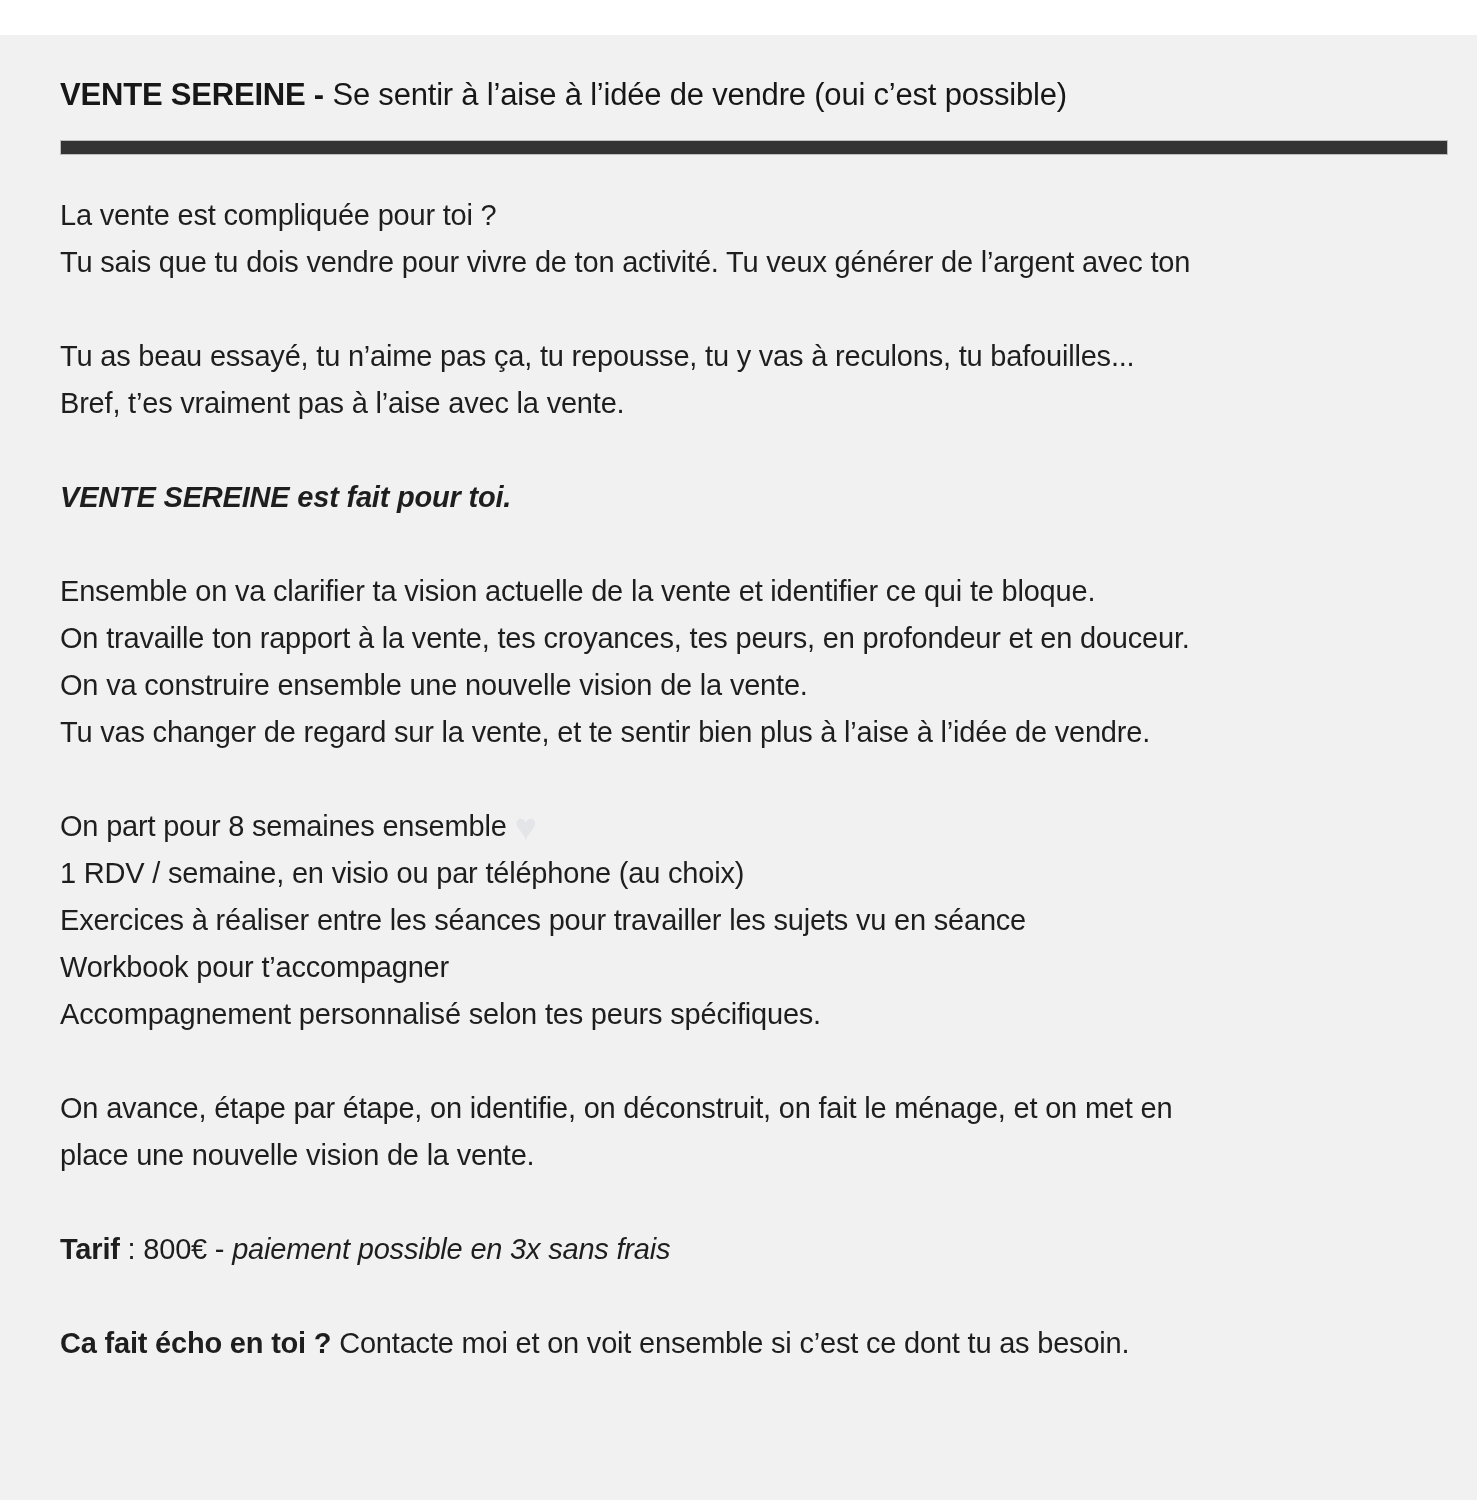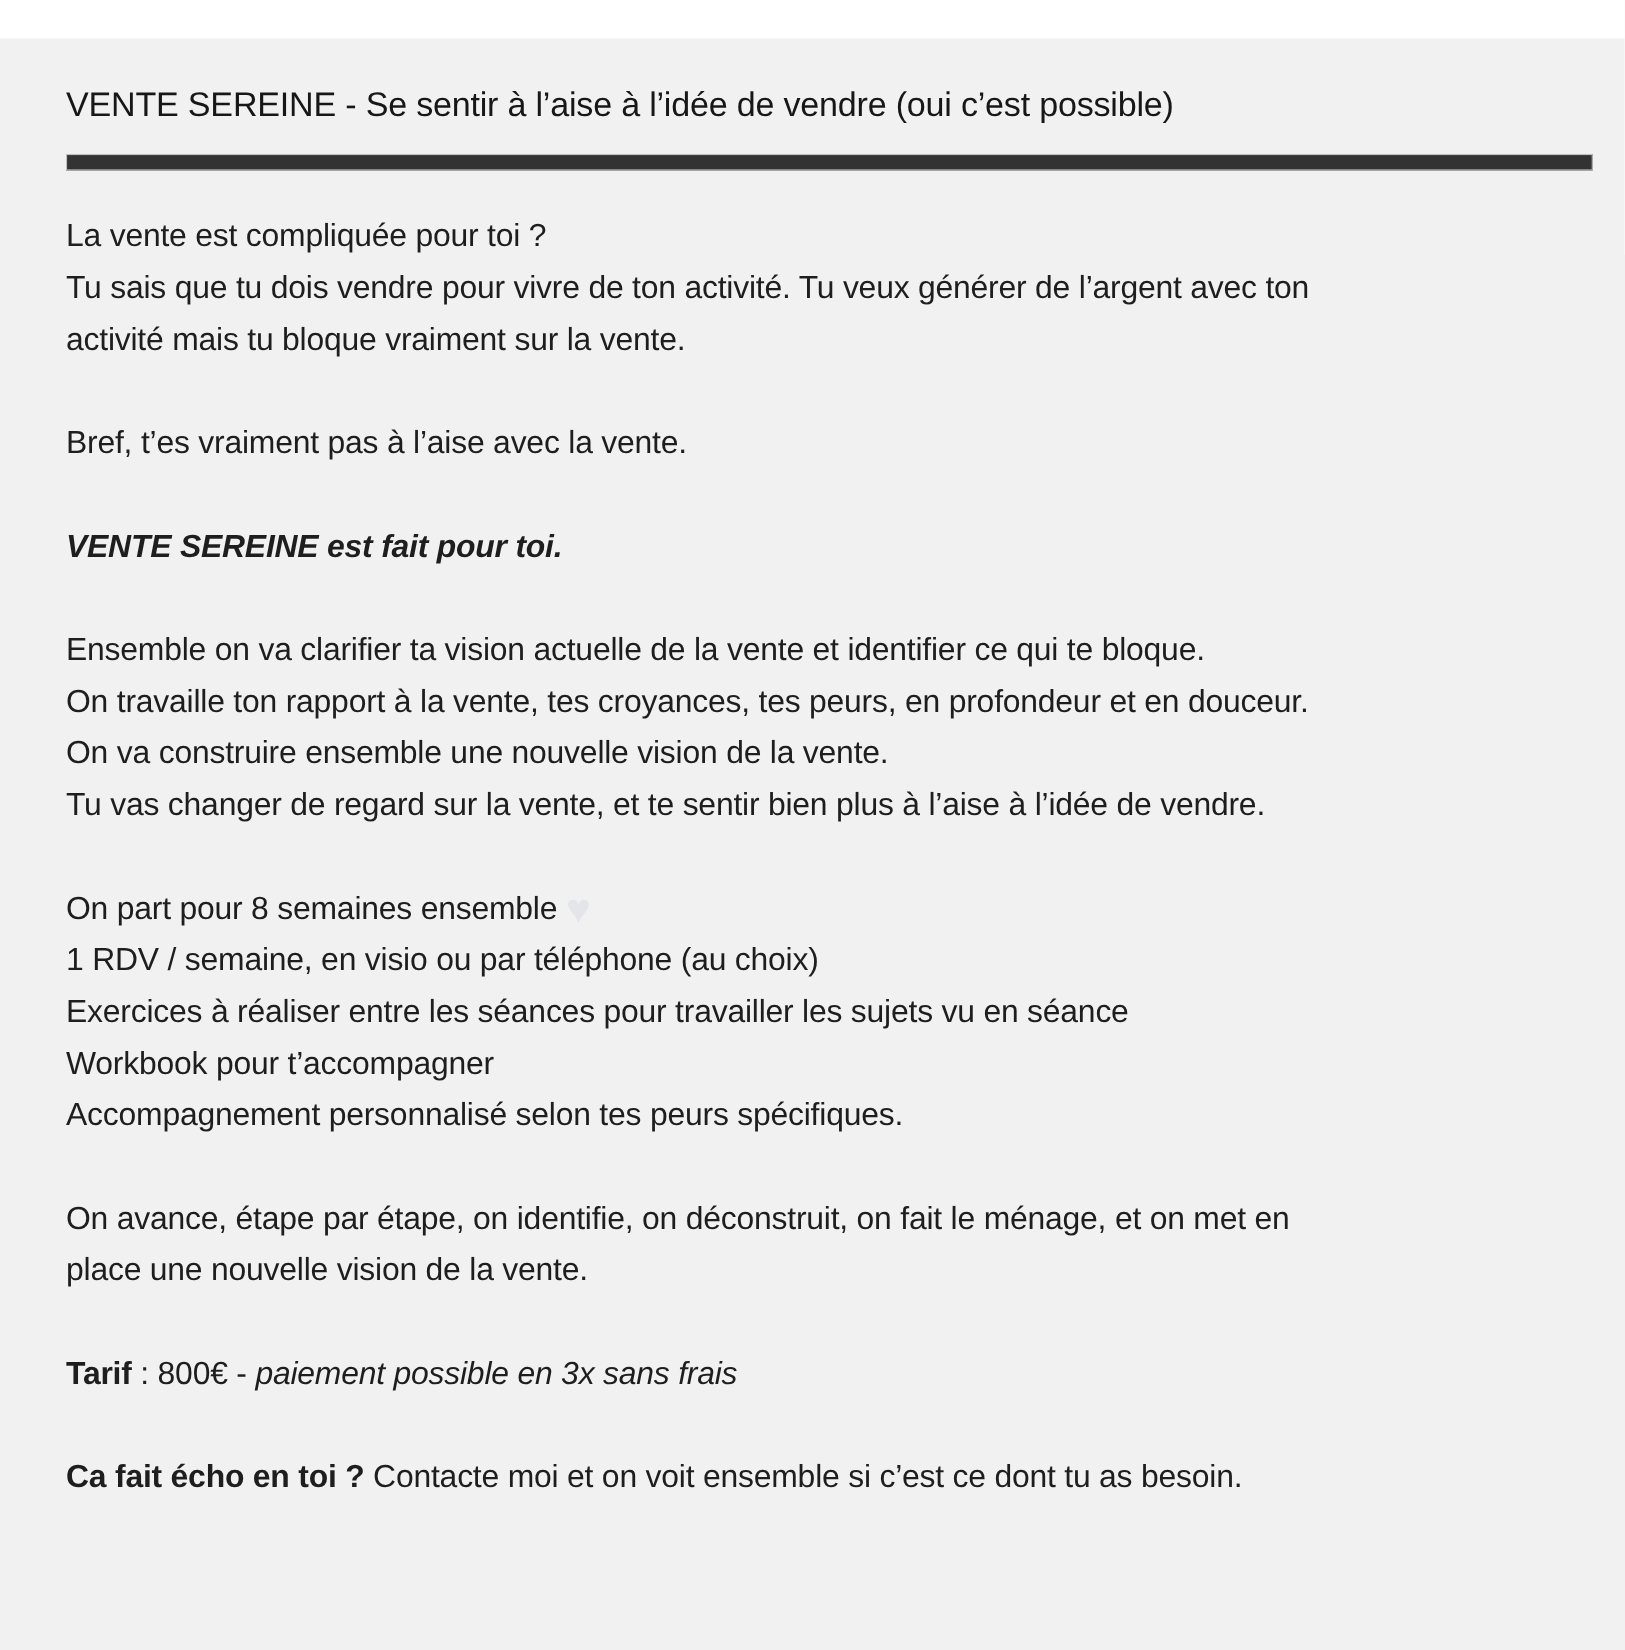--- a/index.html
+++ b/index.html
@@ -27,21 +27,21 @@
   .doc-title {
     margin: 0;
     font-size: 31px;
     line-height: 40px;
     font-weight: 400;
     color: #171717;
     letter-spacing: -0.2px;
     white-space: nowrap;
   }
   .doc-title .t-bold {
-    font-weight: 400;
+    font-weight: 700;
     margin-top: 19px;
   }
   .divider-rule {
     margin-top: 25px;
     width: 1386px;
     height: 13px;
     background: #333333;
     border: 1px solid #bdbdbd;
   }
   .content {
@@ -73,21 +73,21 @@
 
 <div class="top-strip"></div>
 
 <div class="page">
 
   <h1 class="doc-title"><span class="t-bold">VENTE SEREINE - </span><span>Se sentir à l’aise à l’idée de vendre (oui c’est possible)</span></h1>
 
   <div class="divider-rule"></div>
 
   <div class="content">
-      <p><span>La vente est compliquée pour toi ?</span><br><span>Tu sais que tu dois vendre pour vivre de ton activité. Tu veux générer de l’argent avec ton</span><br><span>activité mais tu bloque vraiment sur la vente.</span><br><br><span>Bref, t’es vraiment pas à l’aise avec la vente.</span></p>
+      <p><span>La vente est compliquée pour toi ?</span><br><span>Tu sais que tu dois vendre pour vivre de ton activité. Tu veux générer de l’argent avec ton</span><br><br><span>Tu as beau essayé, tu n’aime pas ça, tu repousse, tu y vas à reculons, tu bafouilles...</span><br><span>Bref, t’es vraiment pas à l’aise avec la vente.</span></p>
       <p><span class="bi">VENTE SEREINE est fait pour toi.</span></p>
       <p><span>Ensemble on va clarifier ta vision actuelle de la vente et identifier ce qui te bloque.</span><br><span>On travaille ton rapport à la vente, tes croyances, tes peurs, en profondeur et en douceur.</span><br><span>On va construire ensemble une nouvelle vision de la vente.</span><br><span>Tu vas changer de regard sur la vente, et te sentir bien plus à l’aise à l’idée de vendre.</span></p>
       <p><span>On part pour 8 semaines ensemble </span><span class="heart" style="color: rgb(227, 229, 232);">♥</span><br><span>1 RDV / semaine, en visio ou par téléphone (au choix)</span><br><span>Exercices à réaliser entre les séances pour travailler les sujets vu en séance</span><br><span>Workbook pour t’accompagner</span><br><span>Accompagnement personnalisé selon tes peurs spécifiques.</span></p>
       <p><span>On avance, étape par étape, on identifie, on déconstruit, on fait le ménage, et on met en</span><br><span>place une nouvelle vision de la vente.</span></p>
       <p><span class="b">Tarif</span><span> : 800€ - </span><span class="i">paiement possible en 3x sans frais</span></p>
       <p><span class="b">Ca fait écho en toi ?</span><span> Contacte moi et on voit ensemble si c’est ce dont tu as besoin.</span></p>
     </div>
 
 </div>
 

